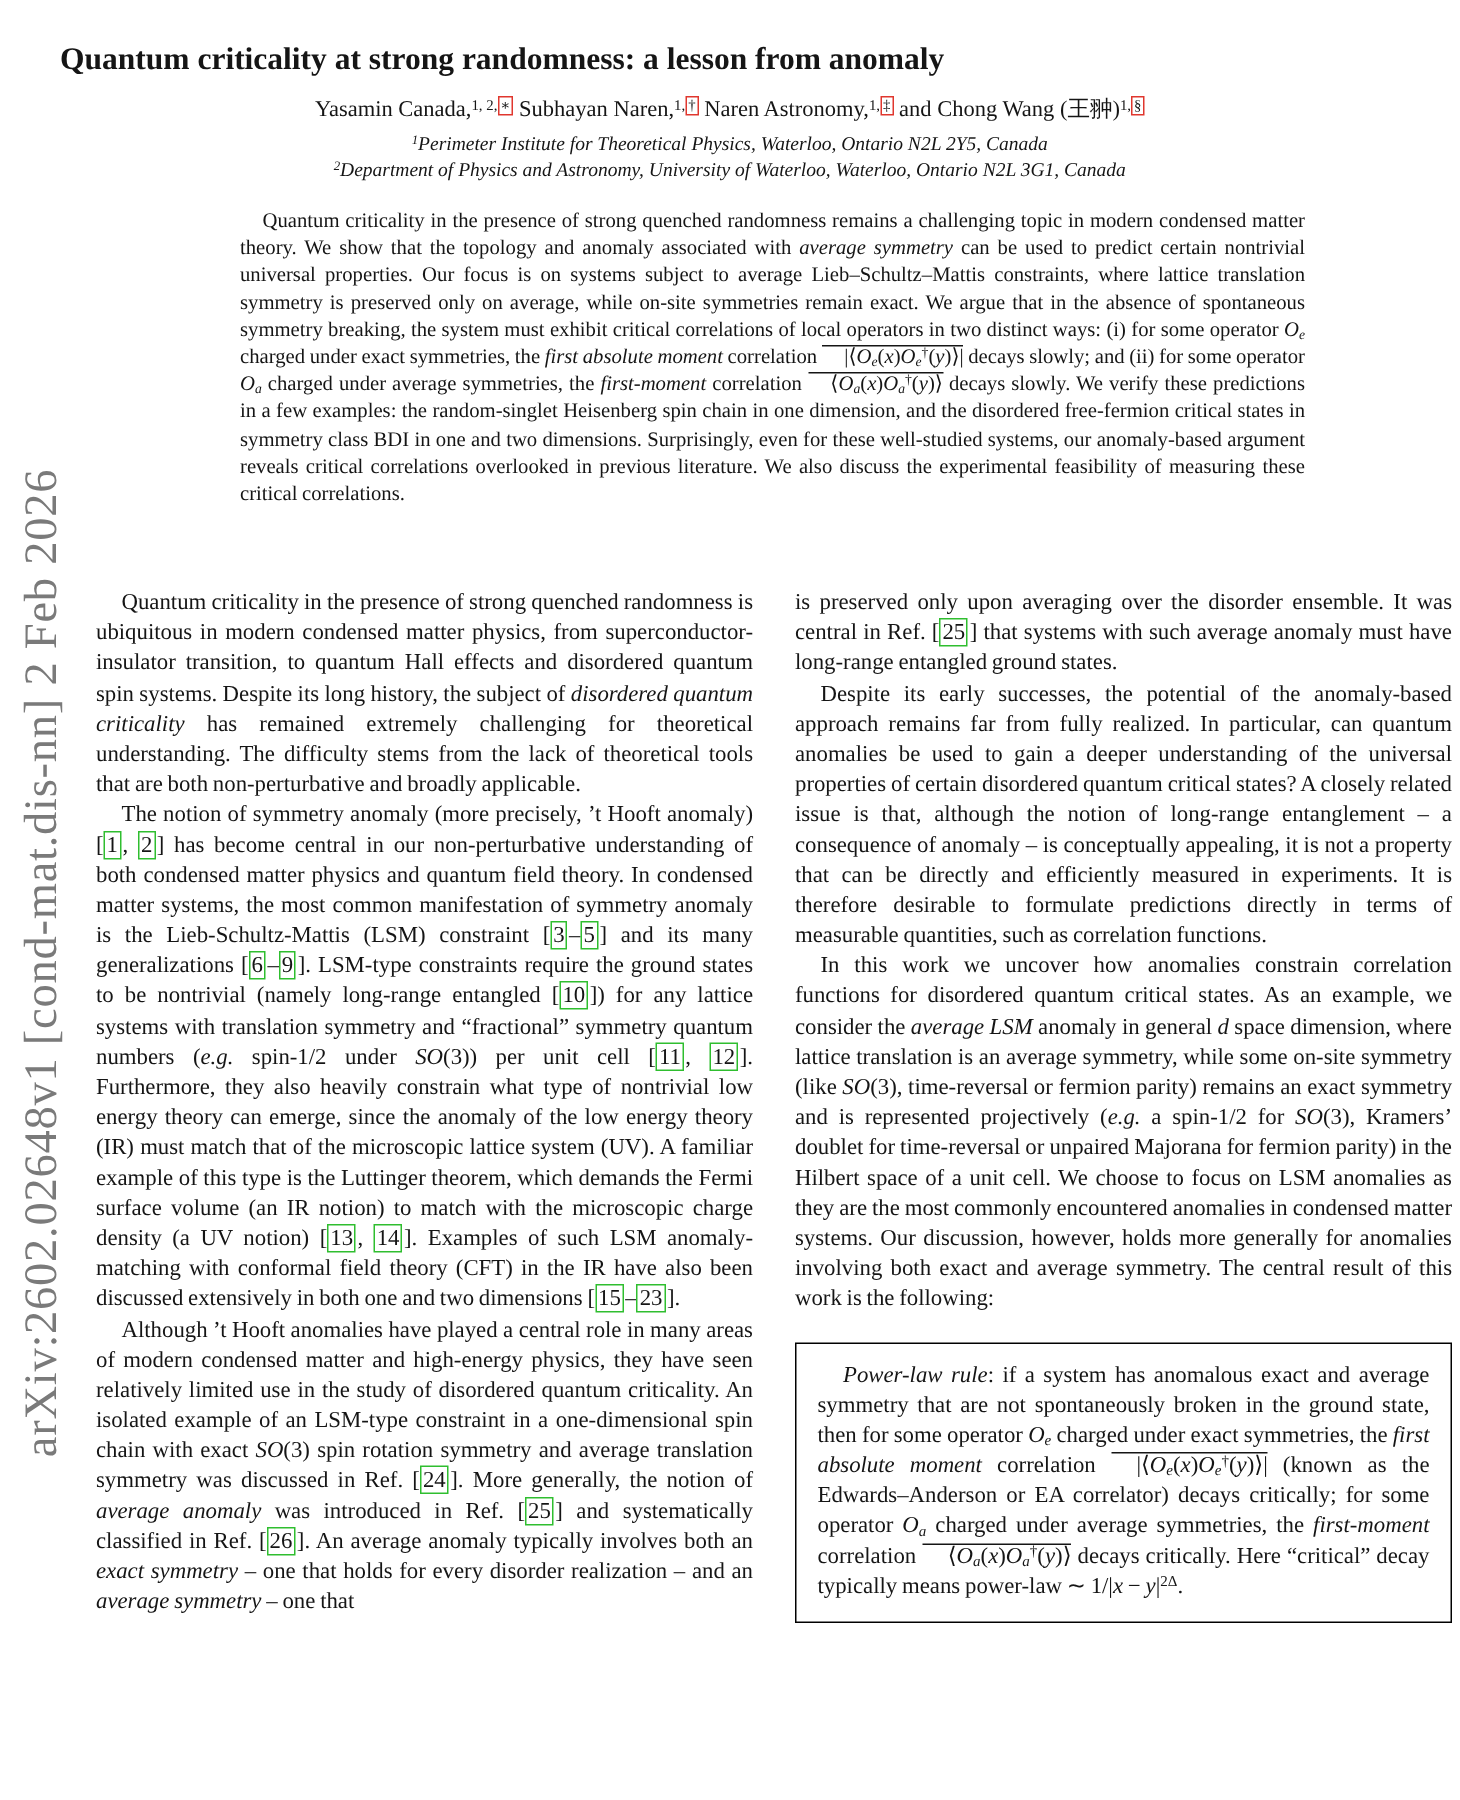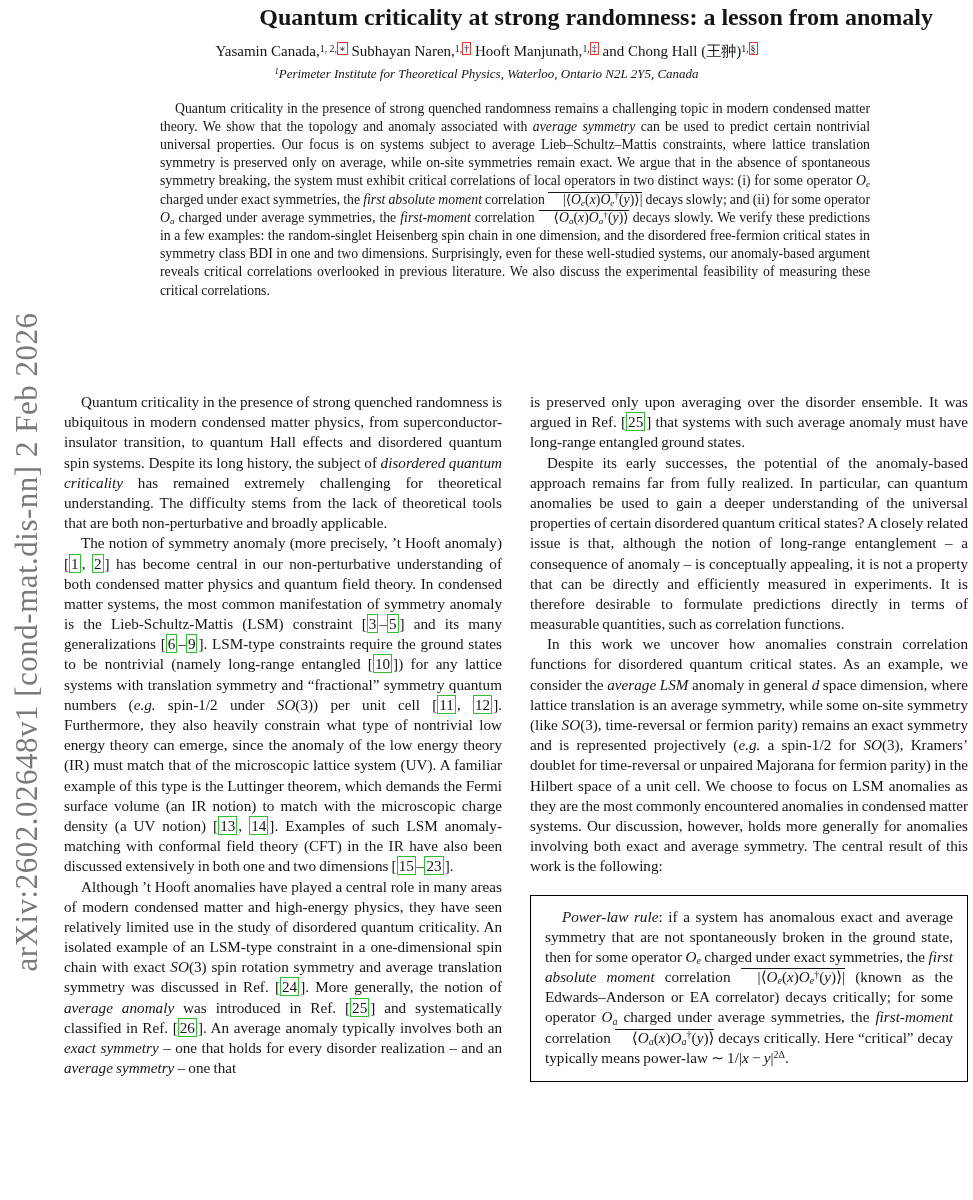--- a/index.html
+++ b/index.html
@@ -12,22 +12,22 @@
     font-family:"Liberation Serif","DejaVu Serif",serif;
     -webkit-font-smoothing:antialiased;
   }
   .stamp{
     position:absolute;top:642px;left:27px;
     transform:translate(-50%,-50%) rotate(-90deg);
     white-space:nowrap;font-size:31px;color:var(--stamp);
     letter-spacing:0.5px;
   }
   .title{
-    margin:6px 40px 0 40px;text-align:right;
-    font-weight:bold;font-size:24px;line-height:22px;
+    margin:28px 40px 0 40px;text-align:left;
+    font-weight:bold;font-size:21px;line-height:22px;
   }
   .authors{
     margin-top:14px;text-align:center;font-size:15px;line-height:19px;
   }
   .affils{margin-top:5px;text-align:center;font-size:13px;line-height:16.5px;}
   .affil-line{font-style:italic;}
   .abstract{
     margin:17px 103px 0 160px;width:710px;
     font-size:13.8px;line-height:18.2px;text-align:justify;
     text-indent:15px;word-spacing:-0.4px;
@@ -62,37 +62,38 @@
     line-height:1.05;white-space:nowrap;
   }
 </style>
 </head>
 <body>
 
 <div class="stamp">arXiv:2602.02648v1  [cond-mat.dis-nn]  2 Feb 2026</div>
 
 <div class="title">Quantum criticality at strong randomness: a lesson from anomaly</div>
 
-<div class="authors"><span>Yasamin Canada,</span><span class="rs-sup">1, 2,</span><span class="rs-fnref">∗</span><span> Subhayan Naren,</span><span class="rs-sup">1,</span><span class="rs-fnref">†</span><span> Hooft Manjunath,</span><span class="rs-sup">1,</span><span class="rs-fnref">‡</span><span> and Chong Hall (王翀)</span><span class="rs-sup">1,</span><span class="rs-fnref">§</span></div>
+<div class="authors"><span>Yasamin Canada,</span><span class="rs-sup">1, 2,</span><span class="rs-fnref">∗</span><span> Subhayan Naren,</span><span class="rs-sup">1,</span><span class="rs-fnref">†</span><span> Naren Astronomy,</span><span class="rs-sup">1,</span><span class="rs-fnref">‡</span><span> and Chong Wang (王翀)</span><span class="rs-sup">1,</span><span class="rs-fnref">§</span></div>
 
 <div class="affils">
   <div class="affil-line"><span class="rs-sup">1</span><span class="rs-i">Perimeter Institute for Theoretical Physics, Waterloo, Ontario N2L 2Y5, Canada</span></div>
+  <div class="affil-line"><span class="rs-sup">2</span><span class="rs-i">Department of Physics and Astronomy, University of Waterloo, Waterloo, Ontario N2L 3G1, Canada</span></div>
 </div>
 
 <div class="abstract"><span>Quantum criticality in the presence of strong quenched randomness remains a challenging topic in modern condensed matter theory. We show that the topology and anomaly associated with </span><span class="rs-i">average symmetry</span><span> can be used to predict certain nontrivial universal properties. Our focus is on systems subject to average Lieb–Schultz–Mattis constraints, where lattice translation symmetry is preserved only on average, while on-site symmetries remain exact. We argue that in the absence of spontaneous symmetry breaking, the system must exhibit critical correlations of local operators in two distinct ways: (i) for some operator </span><span class="rs-m">O</span><span class="rs-m rs-sub">e</span><span> charged under exact symmetries, the </span><span class="rs-i">first absolute moment</span><span> correlation </span><span class="ov"><span>|⟨</span><span class="rs-m">O</span><span class="rs-m rs-sub">e</span><span>(</span><span class="rs-m">x</span><span>)</span><span class="rs-m">O</span><span class="rs-m rs-sub">e</span><span class="rs-sup">†</span><span>(</span><span class="rs-m">y</span><span>)⟩|</span></span><span> decays slowly; and (ii) for some operator </span><span class="rs-m">O</span><span class="rs-m rs-sub">a</span><span> charged under average symmetries, the </span><span class="rs-i">first-moment</span><span> correlation </span><span class="ov"><span>⟨</span><span class="rs-m">O</span><span class="rs-m rs-sub">a</span><span>(</span><span class="rs-m">x</span><span>)</span><span class="rs-m">O</span><span class="rs-m rs-sub">a</span><span class="rs-sup">†</span><span>(</span><span class="rs-m">y</span><span>)⟩</span></span><span> decays slowly. We verify these predictions in a few examples: the random-singlet Heisenberg spin chain in one dimension, and the disordered free-fermion critical states in symmetry class BDI in one and two dimensions. Surprisingly, even for these well-studied systems, our anomaly-based argument reveals critical correlations overlooked in previous literature. We also discuss the experimental feasibility of measuring these critical correlations.</span></div>
 
 <div class="cols">
   <div class="col">
       <p class="para ind"><span>Quantum criticality in the presence of strong quenched randomness is ubiquitous in modern condensed matter physics, from superconductor-insulator transition, to quantum Hall effects and disordered quantum spin systems.  Despite its long history, the subject of </span><span class="rs-i">disordered quantum criticality</span><span> has remained extremely challenging for theoretical understanding. The difficulty stems from the lack of theoretical tools that are both non-perturbative and broadly applicable.</span></p>
       <p class="para ind"><span>The notion of symmetry anomaly (more precisely, ’t Hooft anomaly) </span><span>[</span><span class="rs-cite">1</span><span>, </span><span class="rs-cite">2</span><span>]</span><span> has become central in our non-perturbative understanding of both condensed matter physics and quantum field theory.  In condensed matter systems, the most common manifestation of symmetry anomaly is the Lieb-Schultz-Mattis (LSM) constraint </span><span>[</span><span class="rs-cite">3</span><span>–</span><span class="rs-cite">5</span><span>]</span><span> and its many generalizations </span><span>[</span><span class="rs-cite">6</span><span>–</span><span class="rs-cite">9</span><span>]</span><span>. LSM-type constraints require the ground states to be nontrivial (namely long-range entangled </span><span>[</span><span class="rs-cite">10</span><span>]</span><span>) for any lattice systems with translation symmetry and “fractional” symmetry quantum numbers (</span><span class="rs-i">e.g.</span><span>  spin-1/2 under </span><span class="rs-m">SO</span><span>(3)) per unit cell </span><span>[</span><span class="rs-cite">11</span><span>, </span><span class="rs-cite">12</span><span>]</span><span>. Furthermore, they also heavily constrain what type of nontrivial low energy theory can emerge, since the anomaly of the low energy theory (IR) must match that of the microscopic lattice system (UV). A familiar example of this type is the Luttinger theorem, which demands the Fermi surface volume (an IR notion) to match with the microscopic charge density (a UV notion) </span><span>[</span><span class="rs-cite">13</span><span>, </span><span class="rs-cite">14</span><span>]</span><span>.  Examples of such LSM anomaly-matching with conformal field theory (CFT) in the IR have also been discussed extensively in both one and two dimensions </span><span>[</span><span class="rs-cite">15</span><span>–</span><span class="rs-cite">23</span><span>]</span><span>.</span></p>
       <p class="para ind"><span>Although ’t Hooft anomalies have played a central role in many areas of modern condensed matter and high-energy physics, they have seen relatively limited use in the study of disordered quantum criticality.  An isolated example of an LSM-type constraint in a one-dimensional spin chain with exact </span><span class="rs-m">SO</span><span>(3) spin rotation symmetry and average translation symmetry was discussed in Ref. </span><span>[</span><span class="rs-cite">24</span><span>]</span><span>.  More generally, the notion of </span><span class="rs-i">average anomaly</span><span> was introduced in Ref. </span><span>[</span><span class="rs-cite">25</span><span>]</span><span> and systematically classified in Ref. </span><span>[</span><span class="rs-cite">26</span><span>]</span><span>.  An average anomaly typically involves both an </span><span class="rs-i">exact symmetry</span><span> – one that holds for every disorder realization – and an </span><span class="rs-i">average symmetry</span><span> – one that</span></p>
     </div>
   <div class="col">
     <div>
-        <p class="para"><span>is preserved only upon averaging over the disorder ensemble. It was argued in Ref. </span><span>[</span><span class="rs-cite">25</span><span>]</span><span> that systems with such average anomaly must have long-range entangled ground states.</span></p>
+        <p class="para"><span>is preserved only upon averaging over the disorder ensemble. It was central in Ref. </span><span>[</span><span class="rs-cite">25</span><span>]</span><span> that systems with such average anomaly must have long-range entangled ground states.</span></p>
         <p class="para ind"><span>Despite its early successes, the potential of the anomaly-based approach remains far from fully realized. In particular, can quantum anomalies be used to gain a deeper understanding of the universal properties of certain disordered quantum critical states? A closely related issue is that, although the notion of long-range entanglement – a consequence of anomaly – is conceptually appealing, it is not a property that can be directly and efficiently measured in experiments. It is therefore desirable to formulate predictions directly in terms of measurable quantities, such as correlation functions.</span></p>
         <p class="para ind"><span>In this work we uncover how anomalies constrain correlation functions for disordered quantum critical states. As an example, we consider the </span><span class="rs-i">average LSM</span><span> anomaly in general </span><span class="rs-m">d</span><span> space dimension, where lattice translation is an average symmetry, while some on-site symmetry (like </span><span class="rs-m">SO</span><span>(3), time-reversal or fermion parity) remains an exact symmetry and is represented projectively (</span><span class="rs-i">e.g.</span><span> a spin-1/2 for </span><span class="rs-m">SO</span><span>(3), Kramers’ doublet for time-reversal or unpaired Majorana for fermion parity) in the Hilbert space of a unit cell. We choose to focus on LSM anomalies as they are the most commonly encountered anomalies in condensed matter systems.  Our discussion, however, holds more generally for anomalies involving both exact and average symmetry. The central result of this work is the following:</span></p>
       </div>
     <div class="rulebox">
       <p class="para"><span class="rs-i">Power-law rule</span><span>:  if a system has anomalous exact and average symmetry that are not spontaneously broken in the ground state, then for some operator </span><span class="rs-m">O</span><span class="rs-m rs-sub">e</span><span> charged under exact symmetries, the </span><span class="rs-i">first absolute moment</span><span> correlation </span><span class="ov"><span>|⟨</span><span class="rs-m">O</span><span class="rs-m rs-sub">e</span><span>(</span><span class="rs-m">x</span><span>)</span><span class="rs-m">O</span><span class="rs-m rs-sub">e</span><span class="rs-sup">†</span><span>(</span><span class="rs-m">y</span><span>)⟩|</span></span><span> (known as the Edwards–Anderson or EA correlator) decays critically; for some operator </span><span class="rs-m">O</span><span class="rs-m rs-sub">a</span><span> charged under average symmetries, the </span><span class="rs-i">first-moment</span><span> correlation </span><span class="ov"><span>⟨</span><span class="rs-m">O</span><span class="rs-m rs-sub">a</span><span>(</span><span class="rs-m">x</span><span>)</span><span class="rs-m">O</span><span class="rs-m rs-sub">a</span><span class="rs-sup">†</span><span>(</span><span class="rs-m">y</span><span>)⟩</span></span><span> decays critically.  Here “critical” decay typically means power-law ∼ 1/|</span><span class="rs-m">x</span><span> − </span><span class="rs-m">y</span><span>|</span><span class="rs-sup">2Δ</span><span>.</span></p>
     </div>
   </div>
 </div>
 
 </body></html>

